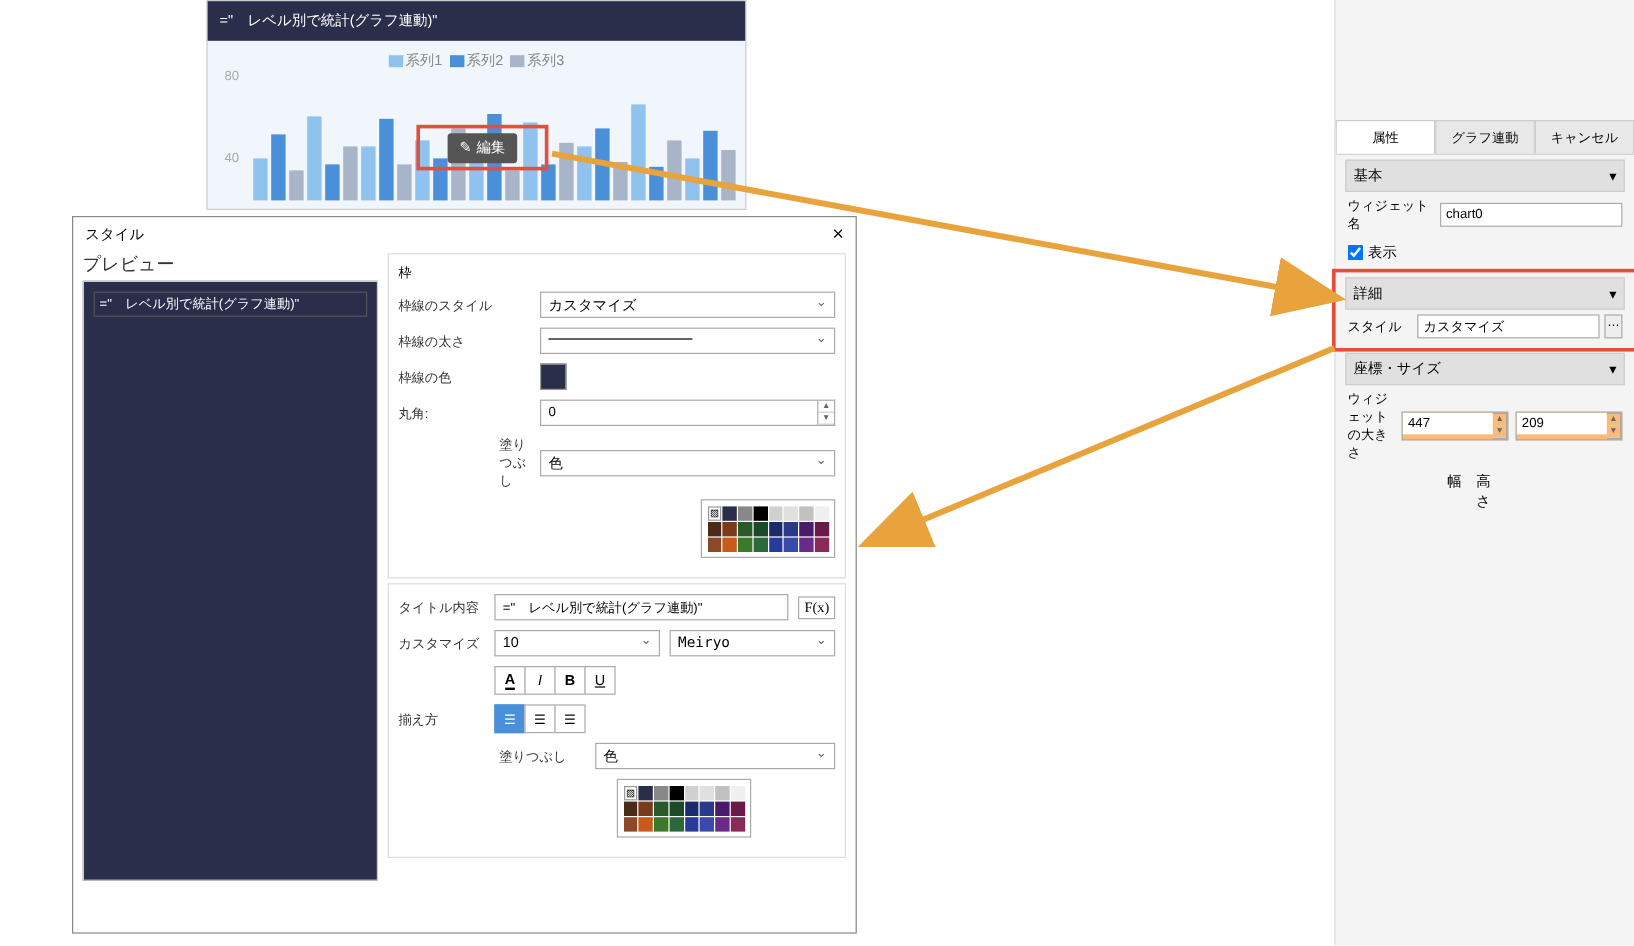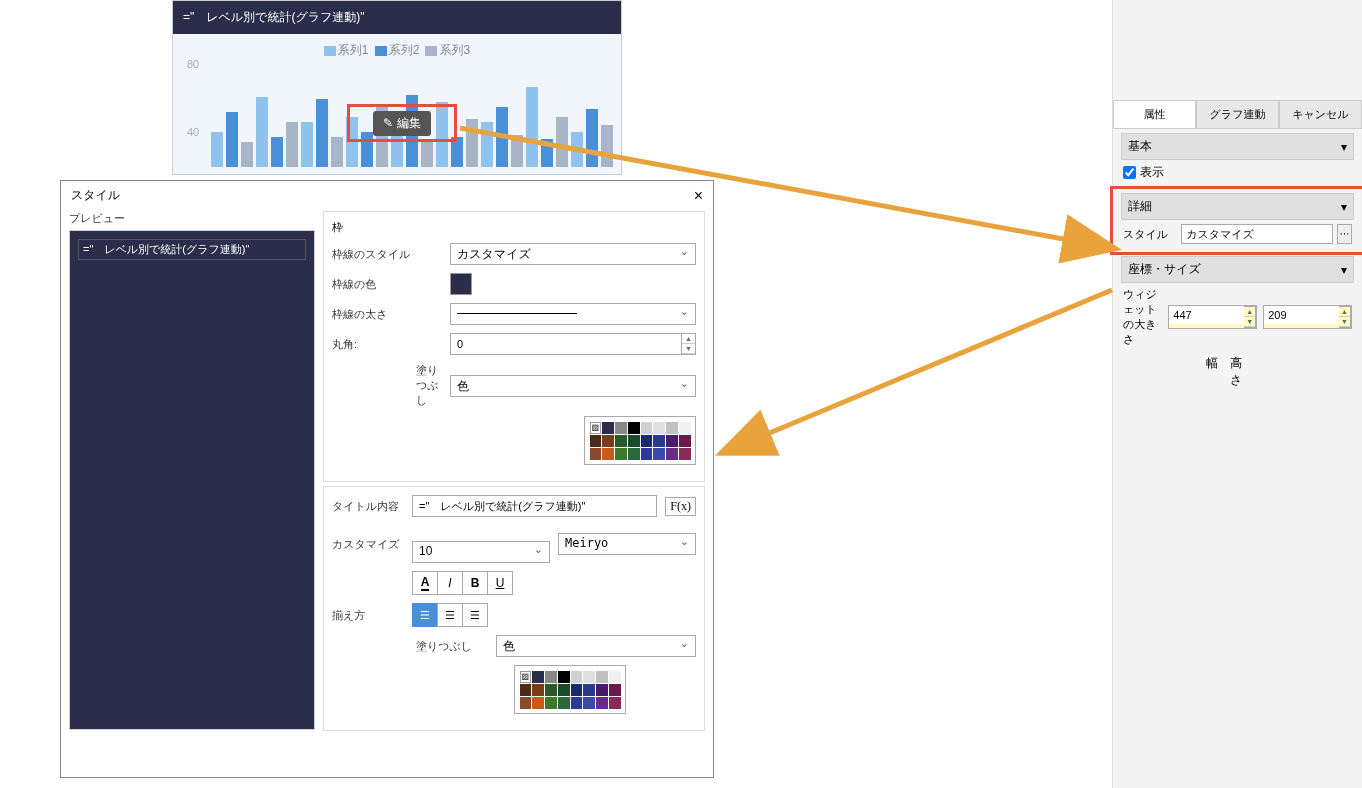--- a/index.html
+++ b/index.html
@@ -15,35 +15,35 @@
 .chart-bars { display: flex; align-items: flex-end; height: 100px; gap: 3px; padding-left: 30px; }
 .bar { width: 14px; }
 .edit-btn-box { position: absolute; left: 347px; top: 104px; width: 110px; height: 38px; border: 3px solid #e74c3c; display:flex; align-items:center; justify-content:center; }
 .edit-btn { background: #555; color: #fff; padding: 4px 10px; border-radius: 3px; font-size: 11px; display:flex; align-items:center; gap:4px;}
 
 
 .dialog { position: absolute; left: 60px; top: 180px; width: 654px; height: 598px; background: #fff; border: 1px solid #888; }
 .dialog-title { padding: 6px 10px; font-size: 12px; display:flex; justify-content:space-between; }
 .dialog-body { display: flex; height: 536px; padding: 0 8px; gap: 8px; }
 .preview-pane { width: 246px; }
-.preview-label { font-size: 11px; color: #333; margin-bottom: 4px; }
+.preview-label { font-size: 15px; color: #333; margin-bottom: 4px; }
 .preview-area { width: 100%; height: 500px; border: 1px solid #ccc; background: #2b2e4a; padding: 8px; }
 .preview-text { color:#fff; background:#2b2e4a; padding:2px 4px; font-size:11px; border:1px solid #555;}
 .settings-pane { flex: 1; display:flex; flex-direction:column; gap:4px; position:relative; }
 .section { border: 1px solid #ddd; padding: 8px; }
 .section-scroll { max-height:280px; overflow:hidden; position:relative;}
 .section-title { font-size: 11px; margin-bottom: 8px; }
 .row { display: flex; align-items: center; margin-bottom: 8px; gap: 8px; }
 .row-label { width: 110px; font-size: 11px; color: #333; }
 .row-label-sm { width: 72px; font-size: 11px; color: #333; }
 .row-label-indent { width: 110px; font-size: 11px; color: #333; padding-left:84px;}
 .select { flex:1; background: #fff; border: 1px solid #aaa; padding: 2px 18px 2px 6px; font-size: 11px; height:22px; position:relative; }
 .select:after { content:"⌄"; position:absolute; right:6px; top:1px; color:#666; }
 .select-sm { width: 110px; }
-.select-xs { width: 50px; margin-top: 16px; }
+.select-xs { width: 50px; }
 .input { flex:1; background: #fff; border: 1px solid #aaa; padding: 2px 6px; font-size: 11px; height:22px; }
 .color-sw { width: 22px; height: 22px; border: 1px solid #999; display:inline-block; }
 .spinner { display:flex; }
 .spinner-btns { display:flex; flex-direction:column; width:14px; border:1px solid #aaa; border-left:none;}
 .spinner-btns span{ height:10px; font-size:7px; text-align:center; line-height:9px; color:#666; border-bottom:1px solid #ccc;}
 .palette { border:1px solid #aaa; padding:4px; width:112px; margin-left:auto;}
 .palette-row { display:flex; }
 .palette-cell { width: 12px; height: 12px; margin:0.5px; }
 .format-btns { display:flex; gap:0; }
 .fmt-btn { width:26px; height:24px; border:1px solid #aaa; background:#fff; display:flex; align-items:center; justify-content:center; font-size:11px;}
@@ -64,21 +64,21 @@
 .tab.active { background:#fff; }
 .prop-section { padding: 4px 8px; }
 .prop-header { background:#e0e0e0; padding:4px 6px; font-size:11px; display:flex; justify-content:space-between; align-items:center; border:1px solid #ccc;}
 .prop-row { display:flex; align-items:center; padding:4px 2px; gap:4px;}
 .prop-label { width:76px; font-size:11px;}
 .prop-input { flex:1; border:1px solid #aaa; padding:2px 4px; font-size:11px; height:20px; background:#fff;}
 .prop-more { width:20px; height:20px; border:1px solid #aaa; background:#eee; font-size:10px; text-align:center; line-height:18px;}
 .red-box { border: 3px solid #e74c3c; margin: -3px; padding:0; }
 .size-group { display:flex; gap:6px; align-items:flex-start;}
 .size-col { flex:1; text-align:center;}
-.size-spin { display:flex; border:1px solid #aaa; background:#fef9c3;}
+.size-spin { display:flex; border:1px solid #aaa; background:#fdba74;}
 .size-spin input { border:none; width:100%; padding:2px 4px; font-size:11px; height:18px;}
 
 
 .arrow-svg { position:absolute; pointer-events:none; }
 </style>
 </head>
 <body>
 
 <div class="chart-preview">
   <div class="chart-header">="　レベル別で統計(グラフ連動)"</div>
@@ -142,26 +142,26 @@
     </div>
     <div class="settings-pane">
 
       <div class="section section-scroll">
         <div class="section-title">枠</div>
         <div class="row">
           <div class="row-label">枠線のスタイル</div>
           <div class="select"><span>カスタマイズ</span></div>
         </div>
         <div class="row">
+          <div class="row-label">枠線の太さ</div>
+          <div class="select"><span style="display:inline-block;width:120px;border-top:1px solid #000;vertical-align:middle"></span></div>
+        </div>
+        <div class="row">
           <div class="row-label">枠線の色</div>
           <span class="color-sw" style="background:#2b2e4a"></span>
-        </div>
-        <div class="row">
-          <div class="row-label">枠線の太さ</div>
-          <div class="select"><span style="display:inline-block;width:120px;border-top:1px solid #000;vertical-align:middle"></span></div>
         </div>
         <div class="row">
           <div class="row-label">丸角:</div>
           <div class="spinner" style="flex:1">
             <input class="input" value="0" style="">
             <div class="spinner-btns">
                 <span>▲</span>
                 <span>▼</span>
               </div>
           </div>
@@ -290,20 +290,24 @@
   <div class="tabs">
     <div class="tab active">属性</div>
     <div class="tab">グラフ連動</div>
     <div class="tab">キャンセル</div>
   </div>
   <div class="prop-section">
     <div class="prop-header">
         <span>基本</span>
         <span>▾</span>
       </div>
+    <div class="prop-row">
+      <div class="prop-label">ウィジェット名</div>
+      <input class="prop-input" value="chart0" style="">
+    </div>
     <div class="prop-row">
       <input type="checkbox" checked="" style="">
       <span>表示</span>
     </div>
   </div>
   <div class="red-box">
     <div class="prop-section">
       <div class="prop-header">
           <span>詳細</span>
           <span>▾</span>

